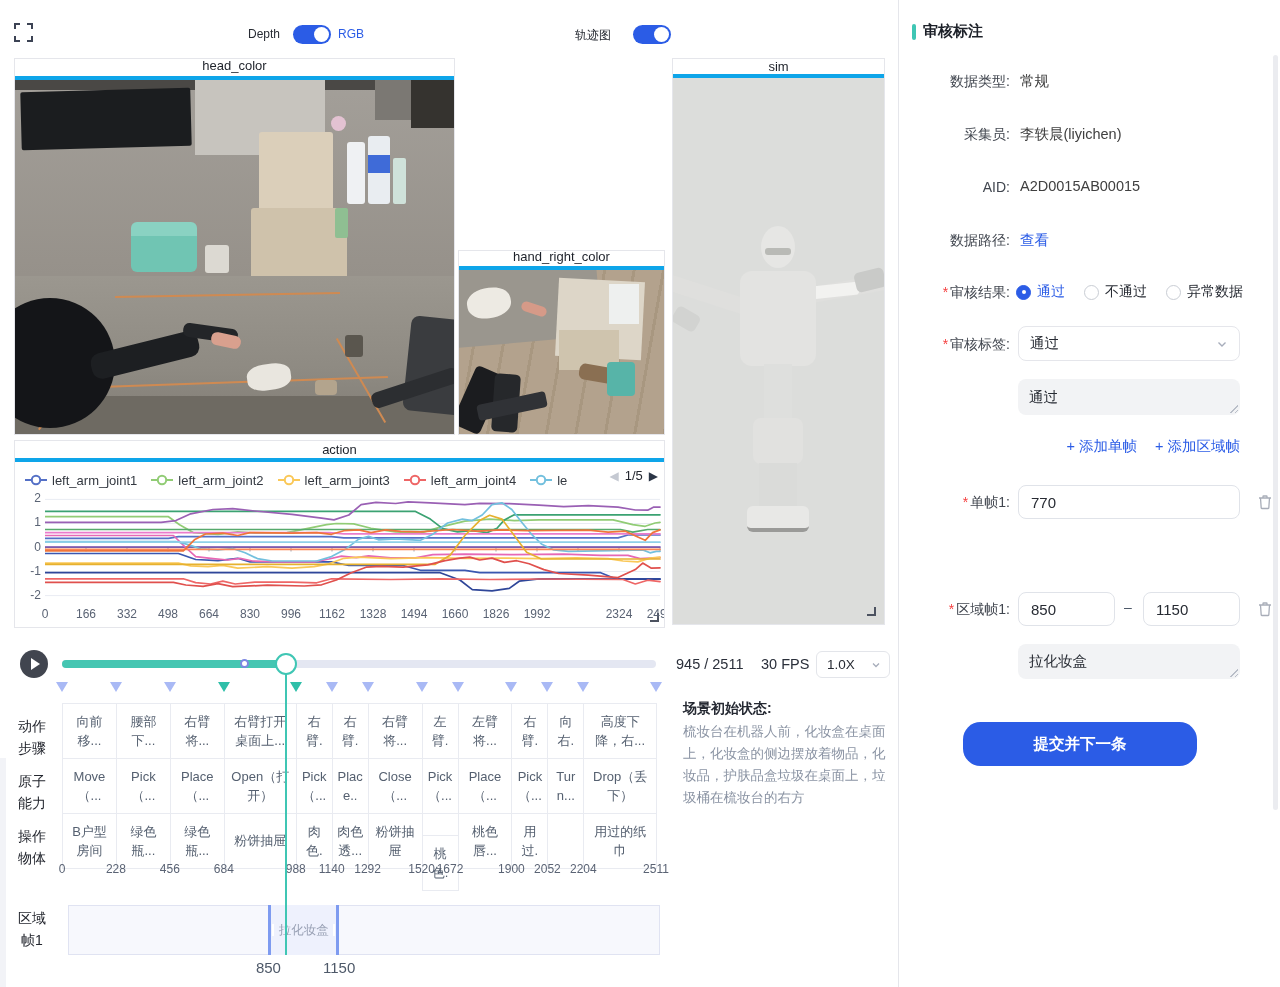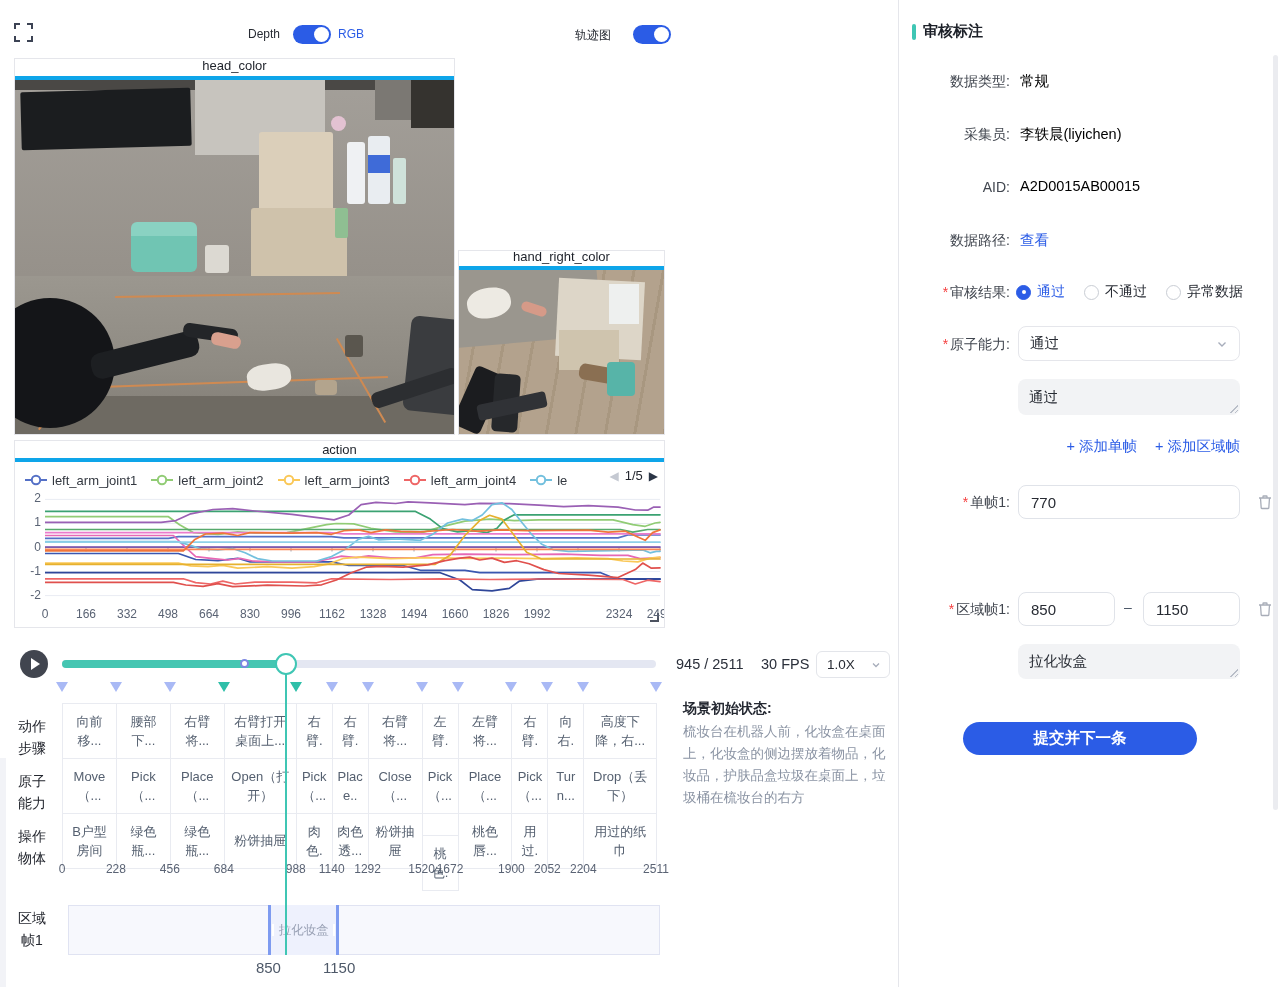--- a/index.html
+++ b/index.html
@@ -48,37 +48,37 @@
   .region-bar { position:absolute; left:68px; top:905px; width:592px; height:50px; background:#f7f8fd; border:1px solid #e0e3f2; }
   .region-seg { position:absolute; top:905px; height:50px; background:#eef1fd; border-left:3px solid #7e9bf0; border-right:3px solid #7e9bf0; display:flex; align-items:center; justify-content:center; font-size:12.5px; color:#99a1b5; z-index:4; }
   .seg-notch { position:absolute; top:19px; width:2px; height:12px; background:#fff; }
   .region-num { position:absolute; top:959px; width:50px; text-align:center; font-size:15px; color:#4e5969; }
 
   
   .rp-divider { position:absolute; left:898px; top:0; width:1px; height:987px; background:#e5e6eb; }
   .rp-title-bar { position:absolute; left:912px; top:24px; width:4px; height:16px; background:#3fc6b4; border-radius:2px; }
   .rp-title { position:absolute; left:923px; top:22px; font-size:15px; font-weight:bold; color:#1d2129; }
   .rp-label { position:absolute; left:908px; width:102px; text-align:right; font-size:14px; color:#41464f; white-space:nowrap; }
-  .rp-value { position:absolute; left:1020px; font-size:14.5px; color:#000000; }
+  .rp-value { position:absolute; left:1020px; font-size:14.5px; color:#404040; }
   .star { color:#f53f3f; margin-right:2px; }
   .link { color:#2b5ce6; cursor:pointer; }
   .radio-group { position:absolute; left:1016px; top:283px; display:flex; gap:19px; align-items:center; }
   .radio { display:flex; align-items:center; gap:6px; font-size:14px; color:#272b33; }
   .rdot { width:15px; height:15px; border-radius:50%; border:1px solid #c9cdd4; background:#fff; position:relative; }
   .radio.sel .rdot { background:#2b5ce6; border-color:#2b5ce6; }
   .radio.sel .rdot::after { content:""; position:absolute; left:4.5px; top:4.5px; width:4px; height:4px; border-radius:50%; background:#fff; }
   .radio.sel { color:#2b5ce6; }
   .select-box { position:absolute; left:1018px; top:326px; width:222px; height:35px; border:1px solid #e5e6eb; border-radius:8px; background:#fff; display:flex; align-items:center; justify-content:space-between; padding:0 11px; font-size:14.5px; color:#272b33; }
   .ta { position:absolute; left:1018px; width:222px; background:#f2f3f5; border:none; border-radius:8px; font-size:14.5px; color:#272b33; display:flex; align-items:center; padding:0 11px; }
   .ta::after { content:""; position:absolute; right:2px; bottom:2px; width:9px; height:9px;
      background:linear-gradient(135deg, transparent 55%, #b9bec8 55%, #b9bec8 63%, transparent 63%, transparent 78%, #b9bec8 78%, #b9bec8 86%, transparent 86%); }
   .inp { position:absolute; height:34px; border:1px solid #e0e3e9; border-radius:8px; background:#fff; display:flex; align-items:center; padding:0 12px; font-size:15px; color:#272b33; }
   .add-links { position:absolute; left:1018px; top:437px; width:222px; display:flex; justify-content:flex-end; gap:18px; font-size:14.5px; }
   .trash { position:absolute; width:18px; height:18px; }
-  .btn-primary { position:absolute; left:963px; top:722px; width:234px; height:33px; border-radius:17.5px; background:#2b5ce6; color:#fff; font-size:15.5px; font-weight:bold; display:flex; align-items:center; justify-content:center;text-align:center; }
+  .btn-primary { position:absolute; left:963px; top:722px; width:234px; height:44px; border-radius:17.5px; background:#2b5ce6; color:#fff; font-size:15.5px; font-weight:bold; display:flex; align-items:center; justify-content:center;text-align:center; }
   .btn-clip { position:absolute; left:963px; top:787px; width:234px; height:25px; overflow:hidden; }
   .btn-secondary { width:234px; height:35px; border-radius:17.5px; border:1px solid #9db4f0; background:#fbfcff; color:#2b5ce6; font-size:15.5px; font-weight:bold; display:flex; align-items:center; justify-content:center; }
   .rp-scrollbar { position:absolute; left:1273px; top:55px; width:5px; height:755px; background:#ebecf0; border-radius:3px; }
 
   
   .ph { position:absolute; }
 </style>
 </head>
 <body>
 
@@ -154,20 +154,40 @@
       <div class="ph" style="left:150px;top:14px;width:30px;height:40px;background:#eef0ef"></div>
       <div class="ph" style="left:100px;top:60px;width:60px;height:40px;background:#cfc4ae"></div>
       <div class="ph" style="left:120px;top:96px;width:40px;height:16px;background:#8a6f52;border-radius:6px;transform:rotate(10deg)"></div>
       <div class="ph" style="left:148px;top:92px;width:28px;height:34px;background:#57b4a8;border-radius:4px"></div>
       <div class="ph" style="left:4px;top:98px;width:30px;height:64px;background:#1b1c1f;border-radius:5px;transform:rotate(24deg)"></div>
       <div class="ph" style="left:34px;top:104px;width:26px;height:58px;background:#26282b;border-radius:5px;transform:rotate(4deg)"></div>
       <div class="ph" style="left:18px;top:128px;width:70px;height:16px;background:#303236;border-radius:4px;transform:rotate(-12deg)"></div>
     </div>
   </div>
 
+  <div class="panel" style="left:672px;top:58px;width:213px;height:567px">
+    <div class="cam-head" style="height:19px">
+      <span>sim</span>
+    </div>
+    <div class="cam-body" style="top:19px;background:#dcdddb">
+      <div class="ph" style="left:-18px;top:208px;width:100px;height:16px;background:#dfdfdd;border-radius:8px;transform:rotate(18deg)"></div>
+      <div class="ph" style="left:0px;top:232px;width:26px;height:18px;background:#d2d3d1;border-radius:5px;transform:rotate(30deg)"></div>
+      <div class="ph" style="left:128px;top:202px;width:100px;height:16px;background:#dfdfdd;border-radius:8px;transform:rotate(-10deg)"></div>
+      <div class="ph" style="left:138px;top:206px;width:48px;height:13px;background:#f2f2f0;border-radius:4px;transform:rotate(-6deg)"></div>
+      <div class="ph" style="left:182px;top:192px;width:30px;height:20px;background:#c9cac8;border-radius:5px;transform:rotate(-14deg)"></div>
+      <div class="ph" style="left:88px;top:148px;width:34px;height:42px;background:#e6e6e4;border-radius:50%"></div>
+      <div class="ph" style="left:92px;top:170px;width:26px;height:7px;background:#b9bab6;border-radius:3px"></div>
+      <div class="ph" style="left:67px;top:193px;width:76px;height:95px;background:#e3e3e1;border-radius:12px"></div>
+      <div class="ph" style="left:91px;top:286px;width:28px;height:56px;background:#dedfdd"></div>
+      <div class="ph" style="left:80px;top:340px;width:50px;height:46px;background:#e1e1df;border-radius:8px"></div>
+      <div class="ph" style="left:86px;top:385px;width:38px;height:45px;background:#dadbd9"></div>
+      <div class="ph" style="left:74px;top:428px;width:62px;height:26px;background:#e8e8e6;border-radius:6px;border-bottom:4px solid #9a9a98"></div>
+      <div class="resize-corner" style="right:8px;bottom:8px"></div>
+    </div>
+  </div>
 
   <div class="panel" id="chart-panel" style="left:14px;top:440px;width:651px;height:188px;overflow:hidden">
     <div class="cam-head" style="height:21px">
       <span>action</span>
     </div>
     <div id="legend-items" class="abs" style="left:10px;top:27px;height:24px;display:flex;align-items:center">
         <span class="lg-item">
           <svg width="22" height="12">
             <line x1="0" y1="6" x2="22" y2="6" stroke="#5470c6" stroke-width="2"></line>
             <circle cx="11" cy="6" r="4.2" fill="#fff" stroke="#5470c6" stroke-width="2"></circle>
@@ -403,21 +423,21 @@
       <label class="radio">
         <span class="rdot"></span>
         <span>不通过</span>
       </label>
       <label class="radio">
         <span class="rdot"></span>
         <span>异常数据</span>
       </label>
     </div>
 
-  <div class="rp-label" style="top:336px"><span class="star">*</span><span>原子能力:</span></div>
+  <div class="rp-label" style="top:336px"><span class="star">*</span><span>审核标签:</span></div>
   <div class="select-box">
     <span>通过</span>
     <svg width="12" height="12" viewBox="0 0 12 12">
         <path d="M2.5 4.5 L6 8 L9.5 4.5" fill="none" stroke="#a7adbb" stroke-width="1.4"></path>
       </svg>
   </div>
   <div class="ta" style="top:379px;height:36px">
       <span>通过</span>
     </div>
 

